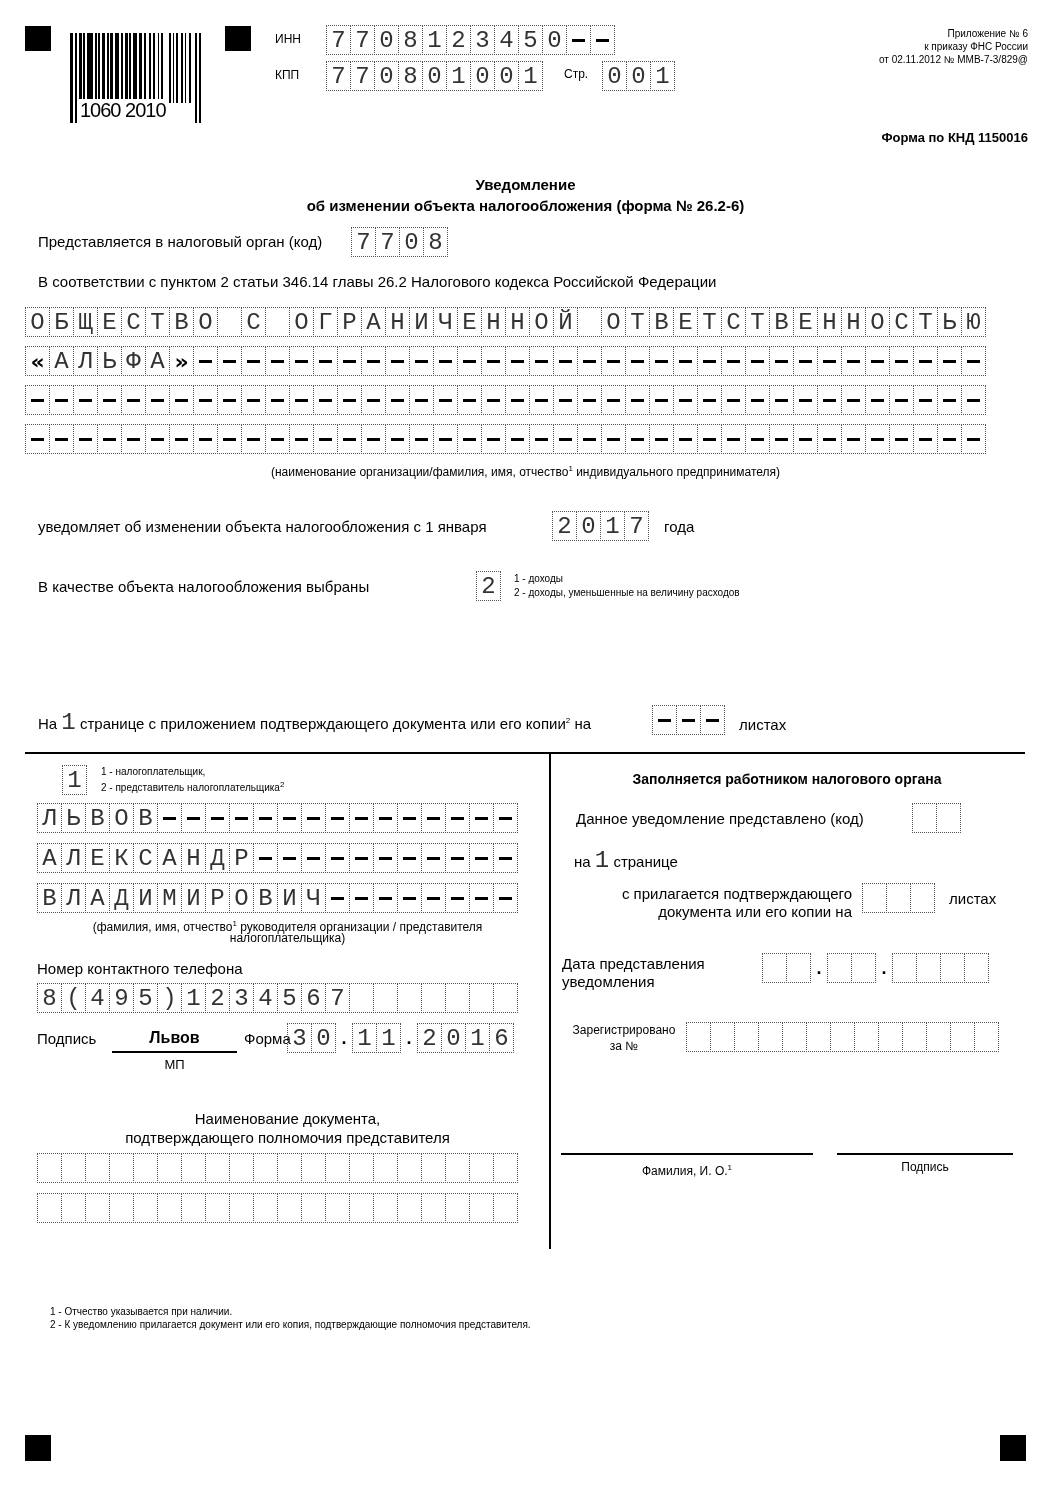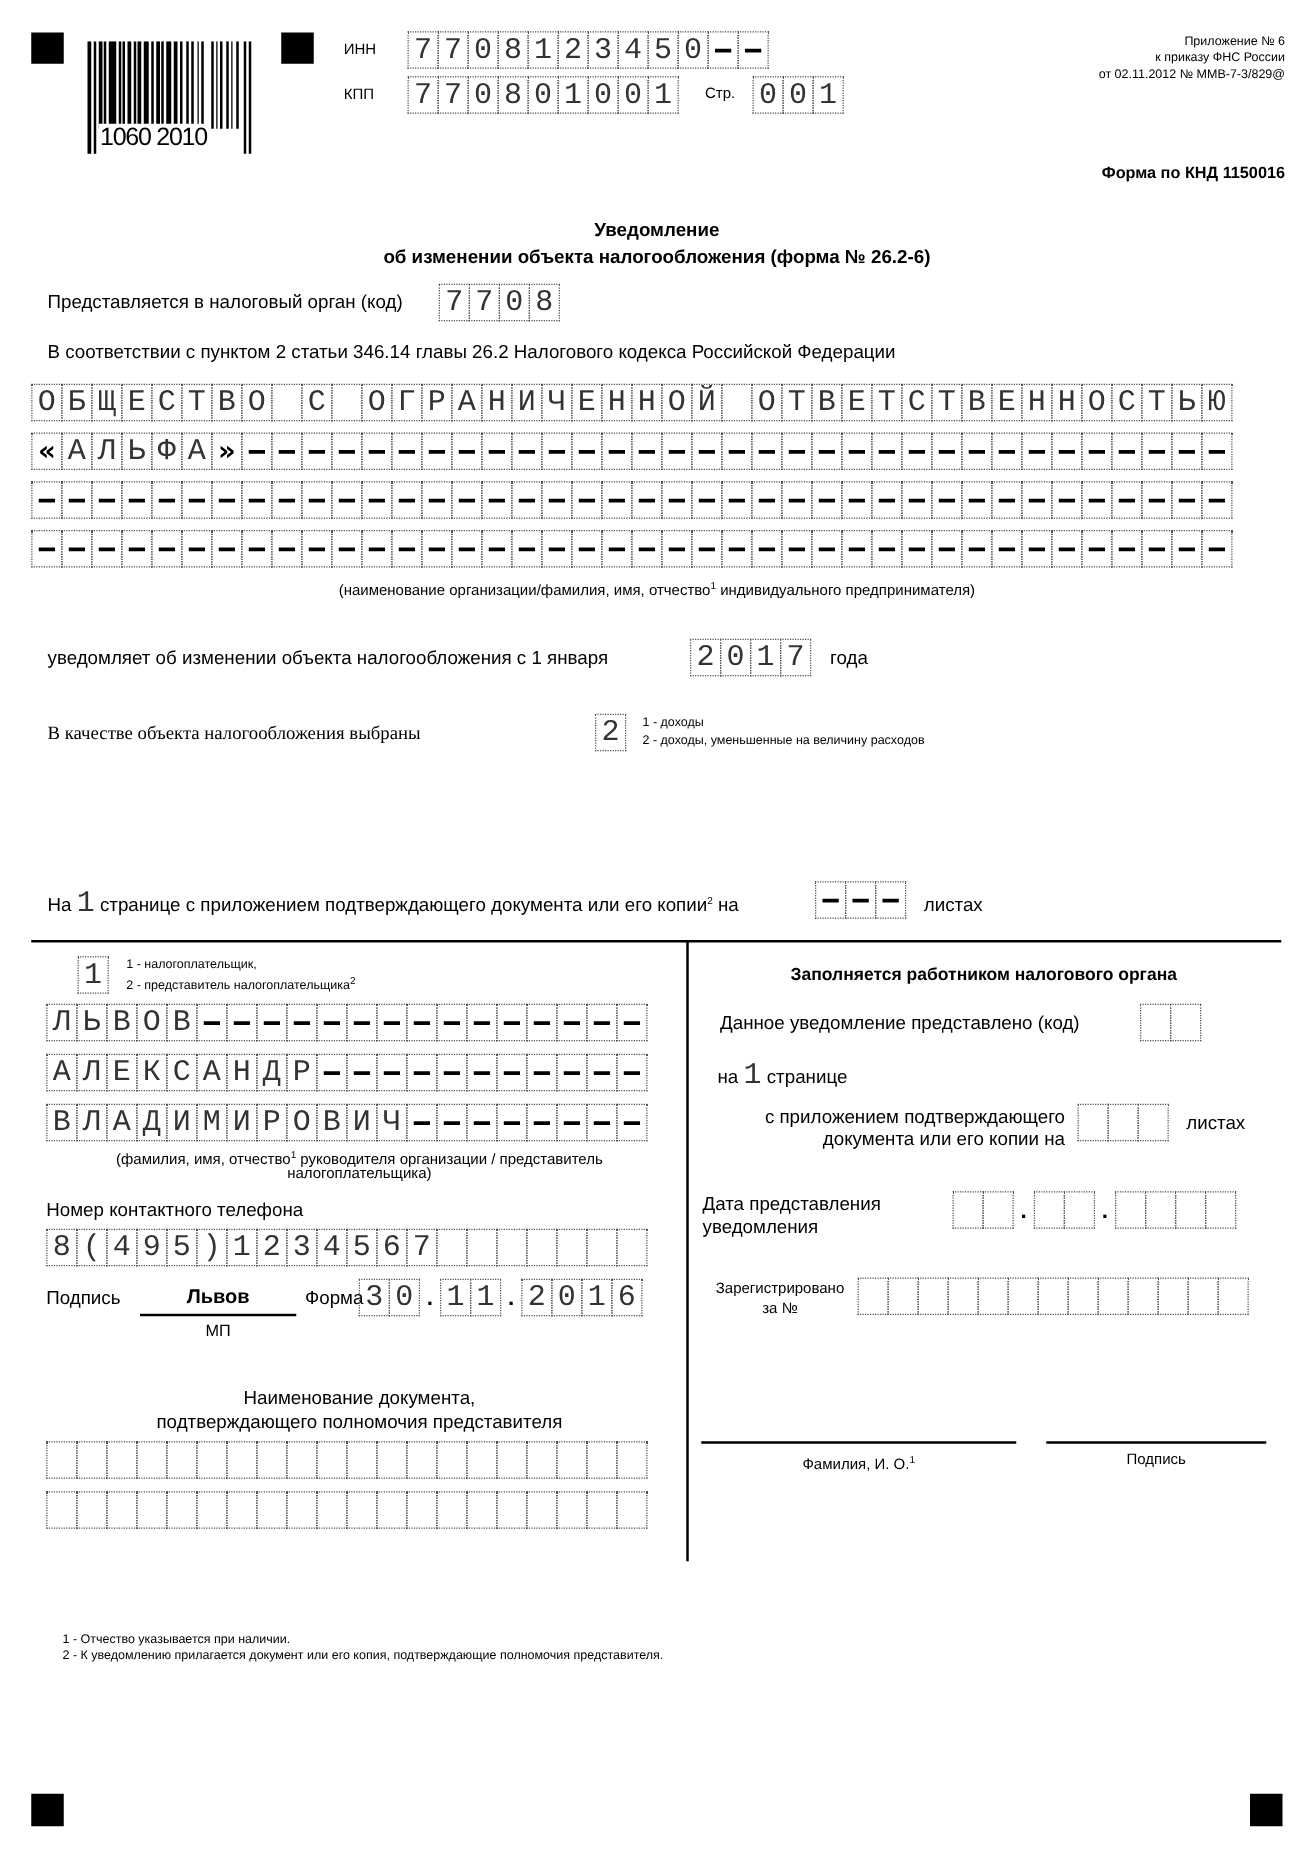--- a/index.html
+++ b/index.html
@@ -297,21 +297,21 @@
 
 <div class="txt" style="left:38px;top:518px;">уведомляет об изменении объекта налогообложения с 1 января</div>
 <div class="grid" id="year-grid" style="left:552px;top:511px;">
     <div class="cell">2</div>
     <div class="cell">0</div>
     <div class="cell">1</div>
     <div class="cell">7</div>
   </div>
 <div class="txt" style="left:664px;top:518px;">года</div>
 
-<div class="txt" style="left:38px;top:578px;font-family:Liberation Serif, serif;">В качестве объекта налогообложения выбраны</div>
+<div class="txt" style="left:38px;top:578px;">В качестве объекта налогообложения выбраны</div>
 <div class="grid" style="left:476px;top:571px;">
   <div class="cell">2</div>
 </div>
 <div class="txt tiny" style="left:514px;top:573px;">1 - доходы</div>
 <div class="txt tiny" style="left:514px;top:587px;">2 - доходы, уменьшенные на величину расходов</div>
 
 <div class="txt" style="left:38px;top:712px;">
   <span>На</span>
   <span style="font-family:'Liberation Mono',monospace;font-size:24px;color:#333;">1</span>
   <span>странице с приложением подтверждающего документа или его копии</span><sup>2</sup><span> на</span>
@@ -395,21 +395,21 @@
     <div class="cell dash"></div>
     <div class="cell dash"></div>
     <div class="cell dash"></div>
     <div class="cell dash"></div>
     <div class="cell dash"></div>
     <div class="cell dash"></div>
     <div class="cell dash"></div>
   </div>
 
 <div class="txt small center" style="left:25px;width:525px;top:917px;font-size:12px;">
-  <span>(фамилия, имя, отчество</span><sup>1</sup><span> руководителя организации / представитель</span>
+  <span>(фамилия, имя, отчество</span><sup>1</sup><span> руководителя организации / представителя</span>
 </div>
 <div class="txt small center" style="left:25px;width:525px;top:932px;font-size:12px;">налогоплательщика)</div>
 
 <div class="txt" style="left:37px;top:960px;">Номер контактного телефона</div>
 <div class="grid" id="phone-grid" style="left:37px;top:983px;">
     <div class="cell">8</div>
     <div class="cell">(</div>
     <div class="cell">4</div>
     <div class="cell">9</div>
     <div class="cell">5</div>
@@ -507,21 +507,21 @@
 <div class="grid" id="sub-grid" style="left:912px;top:803px;">
     <div class="cell"></div>
     <div class="cell"></div>
   </div>
 
 <div class="txt" style="left:574px;top:852px;">
   <span>на</span>
   <span style="font-family:'Liberation Mono',monospace;font-size:24px;color:#333;">1</span>
   <span>странице</span>
 </div>
-<div class="txt" style="right:199px;top:885px;text-align:right;">с приложением подтверждающего</div>
+<div class="txt" style="right:199px;top:885px;text-align:right;">с прилагается подтверждающего</div>
 <div class="txt" style="right:199px;top:903px;text-align:right;">документа или его копии на</div>
 <div class="grid" id="osheets-grid" style="left:862px;top:883px;">
     <div class="cell"></div>
     <div class="cell"></div>
     <div class="cell"></div>
   </div>
 <div class="txt" style="left:949px;top:890px;">листах</div>
 
 <div class="txt" style="left:562px;top:955px;">Дата представления</div>
 <div class="txt" style="left:562px;top:973px;">уведомления</div>

